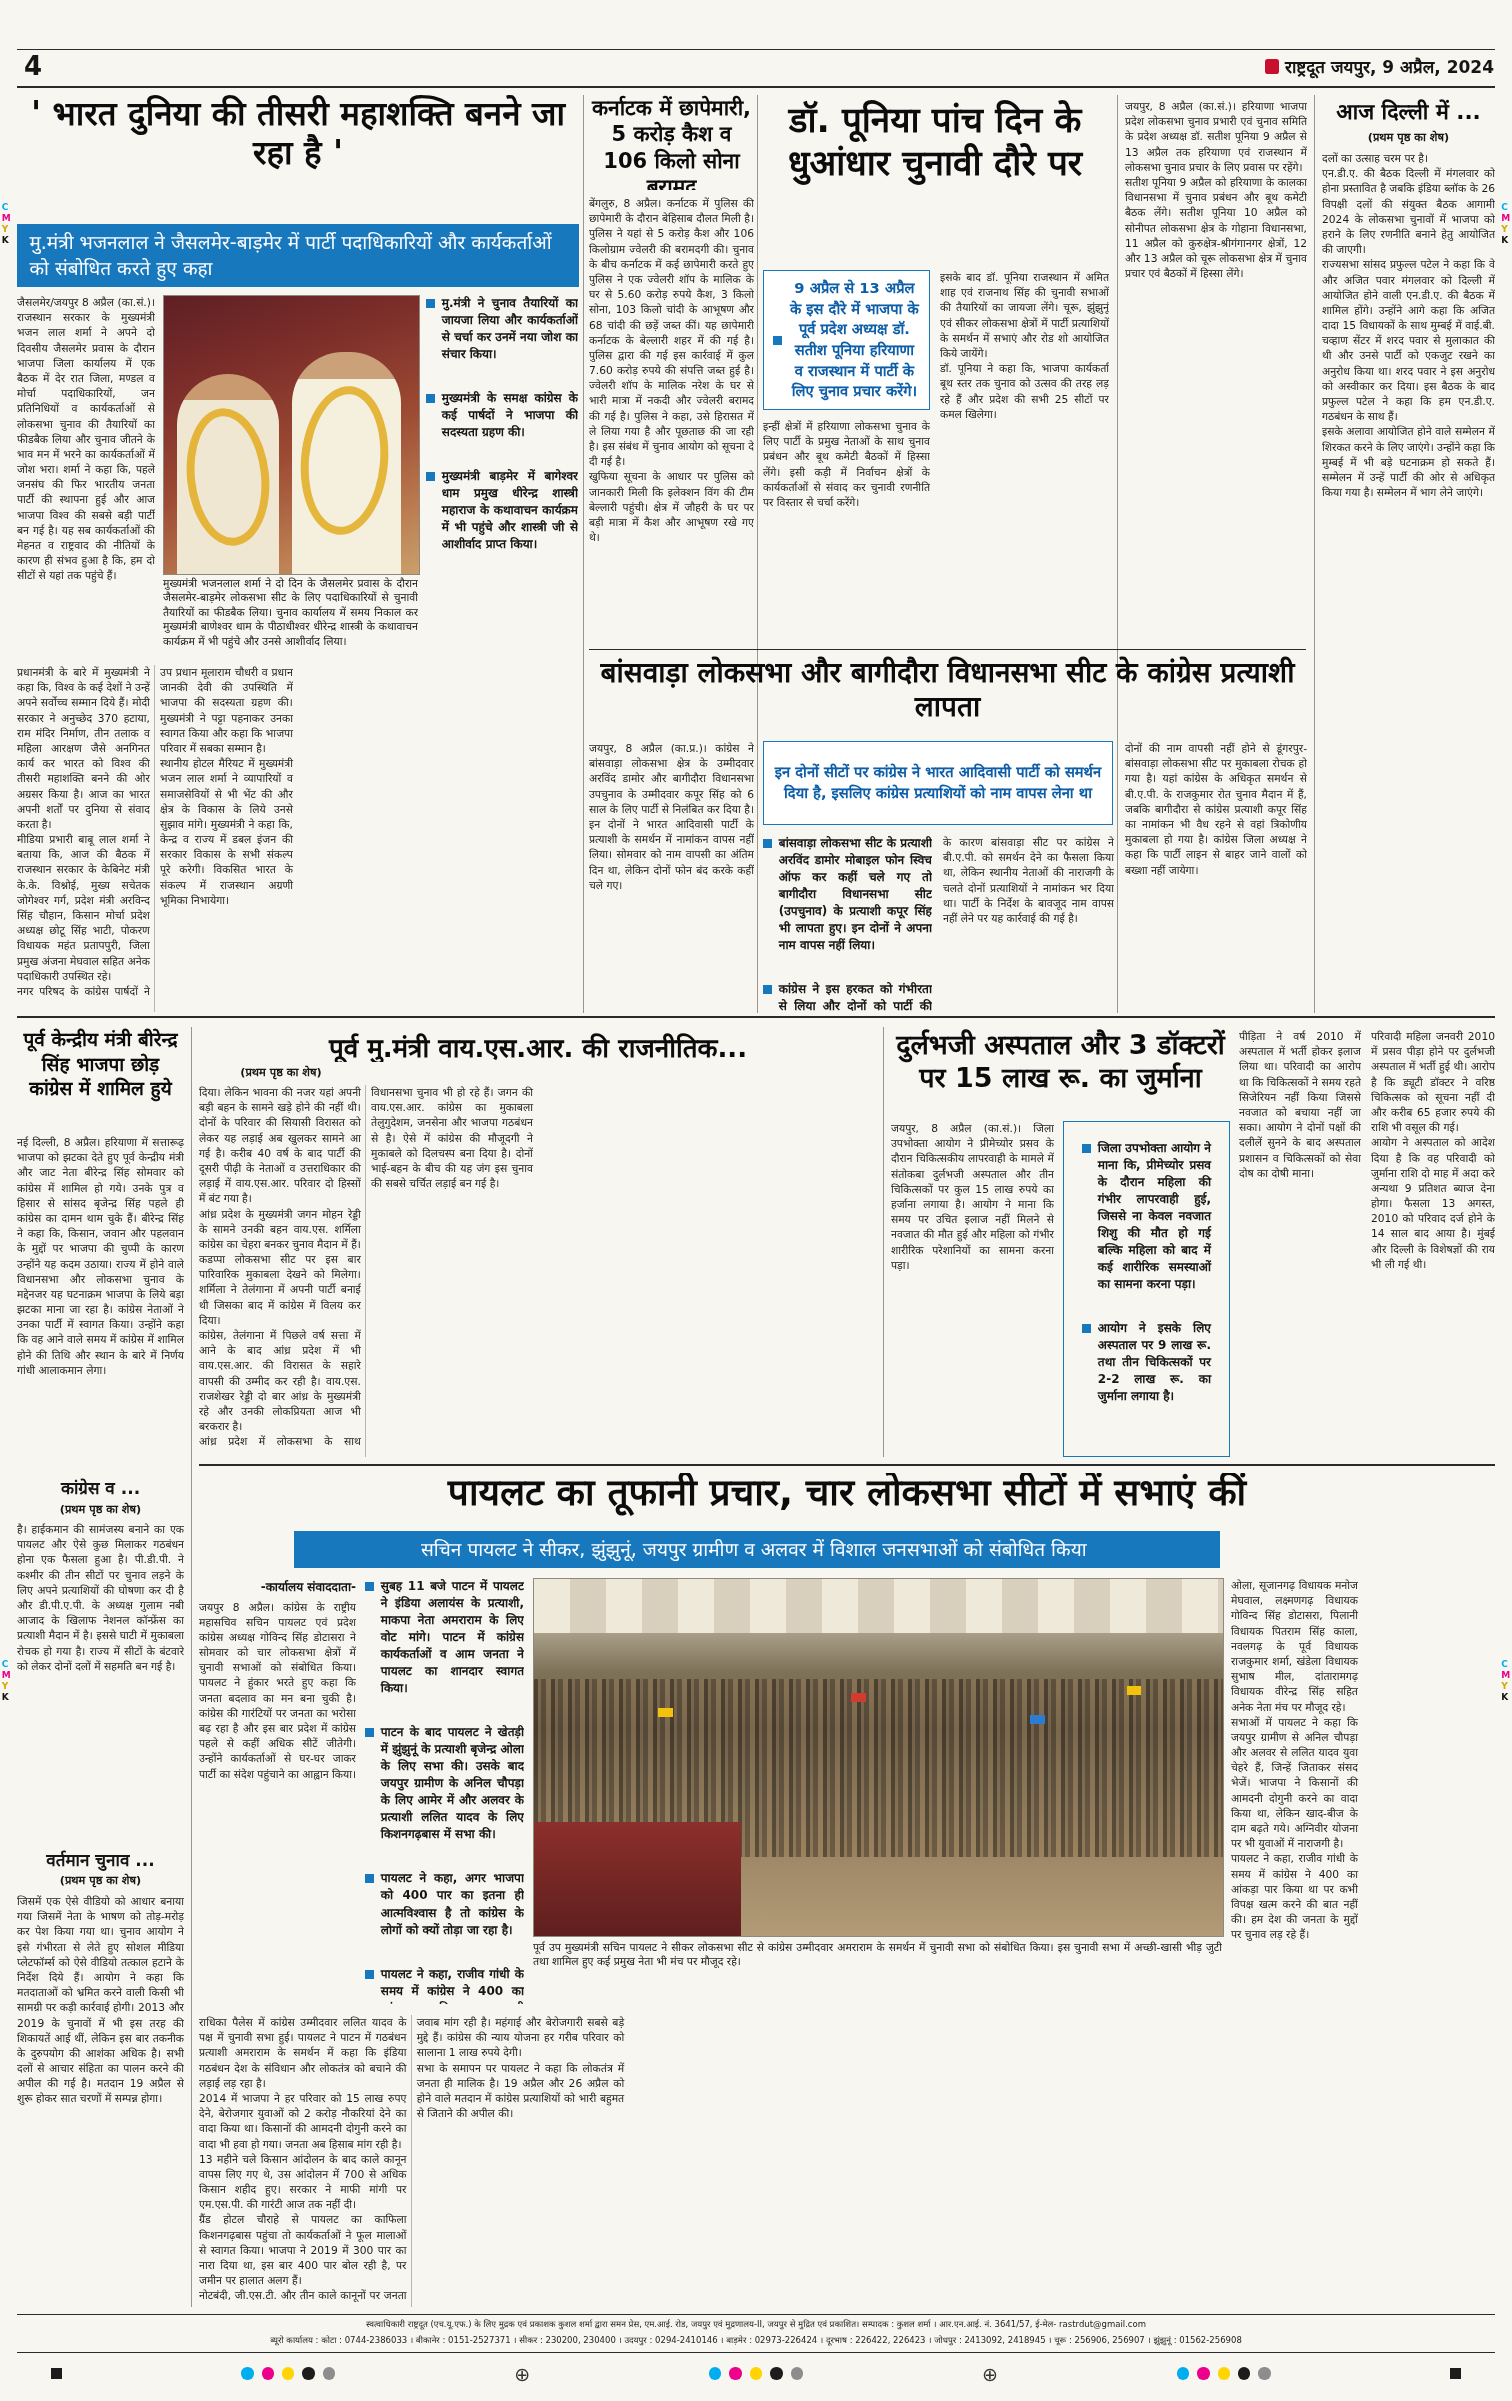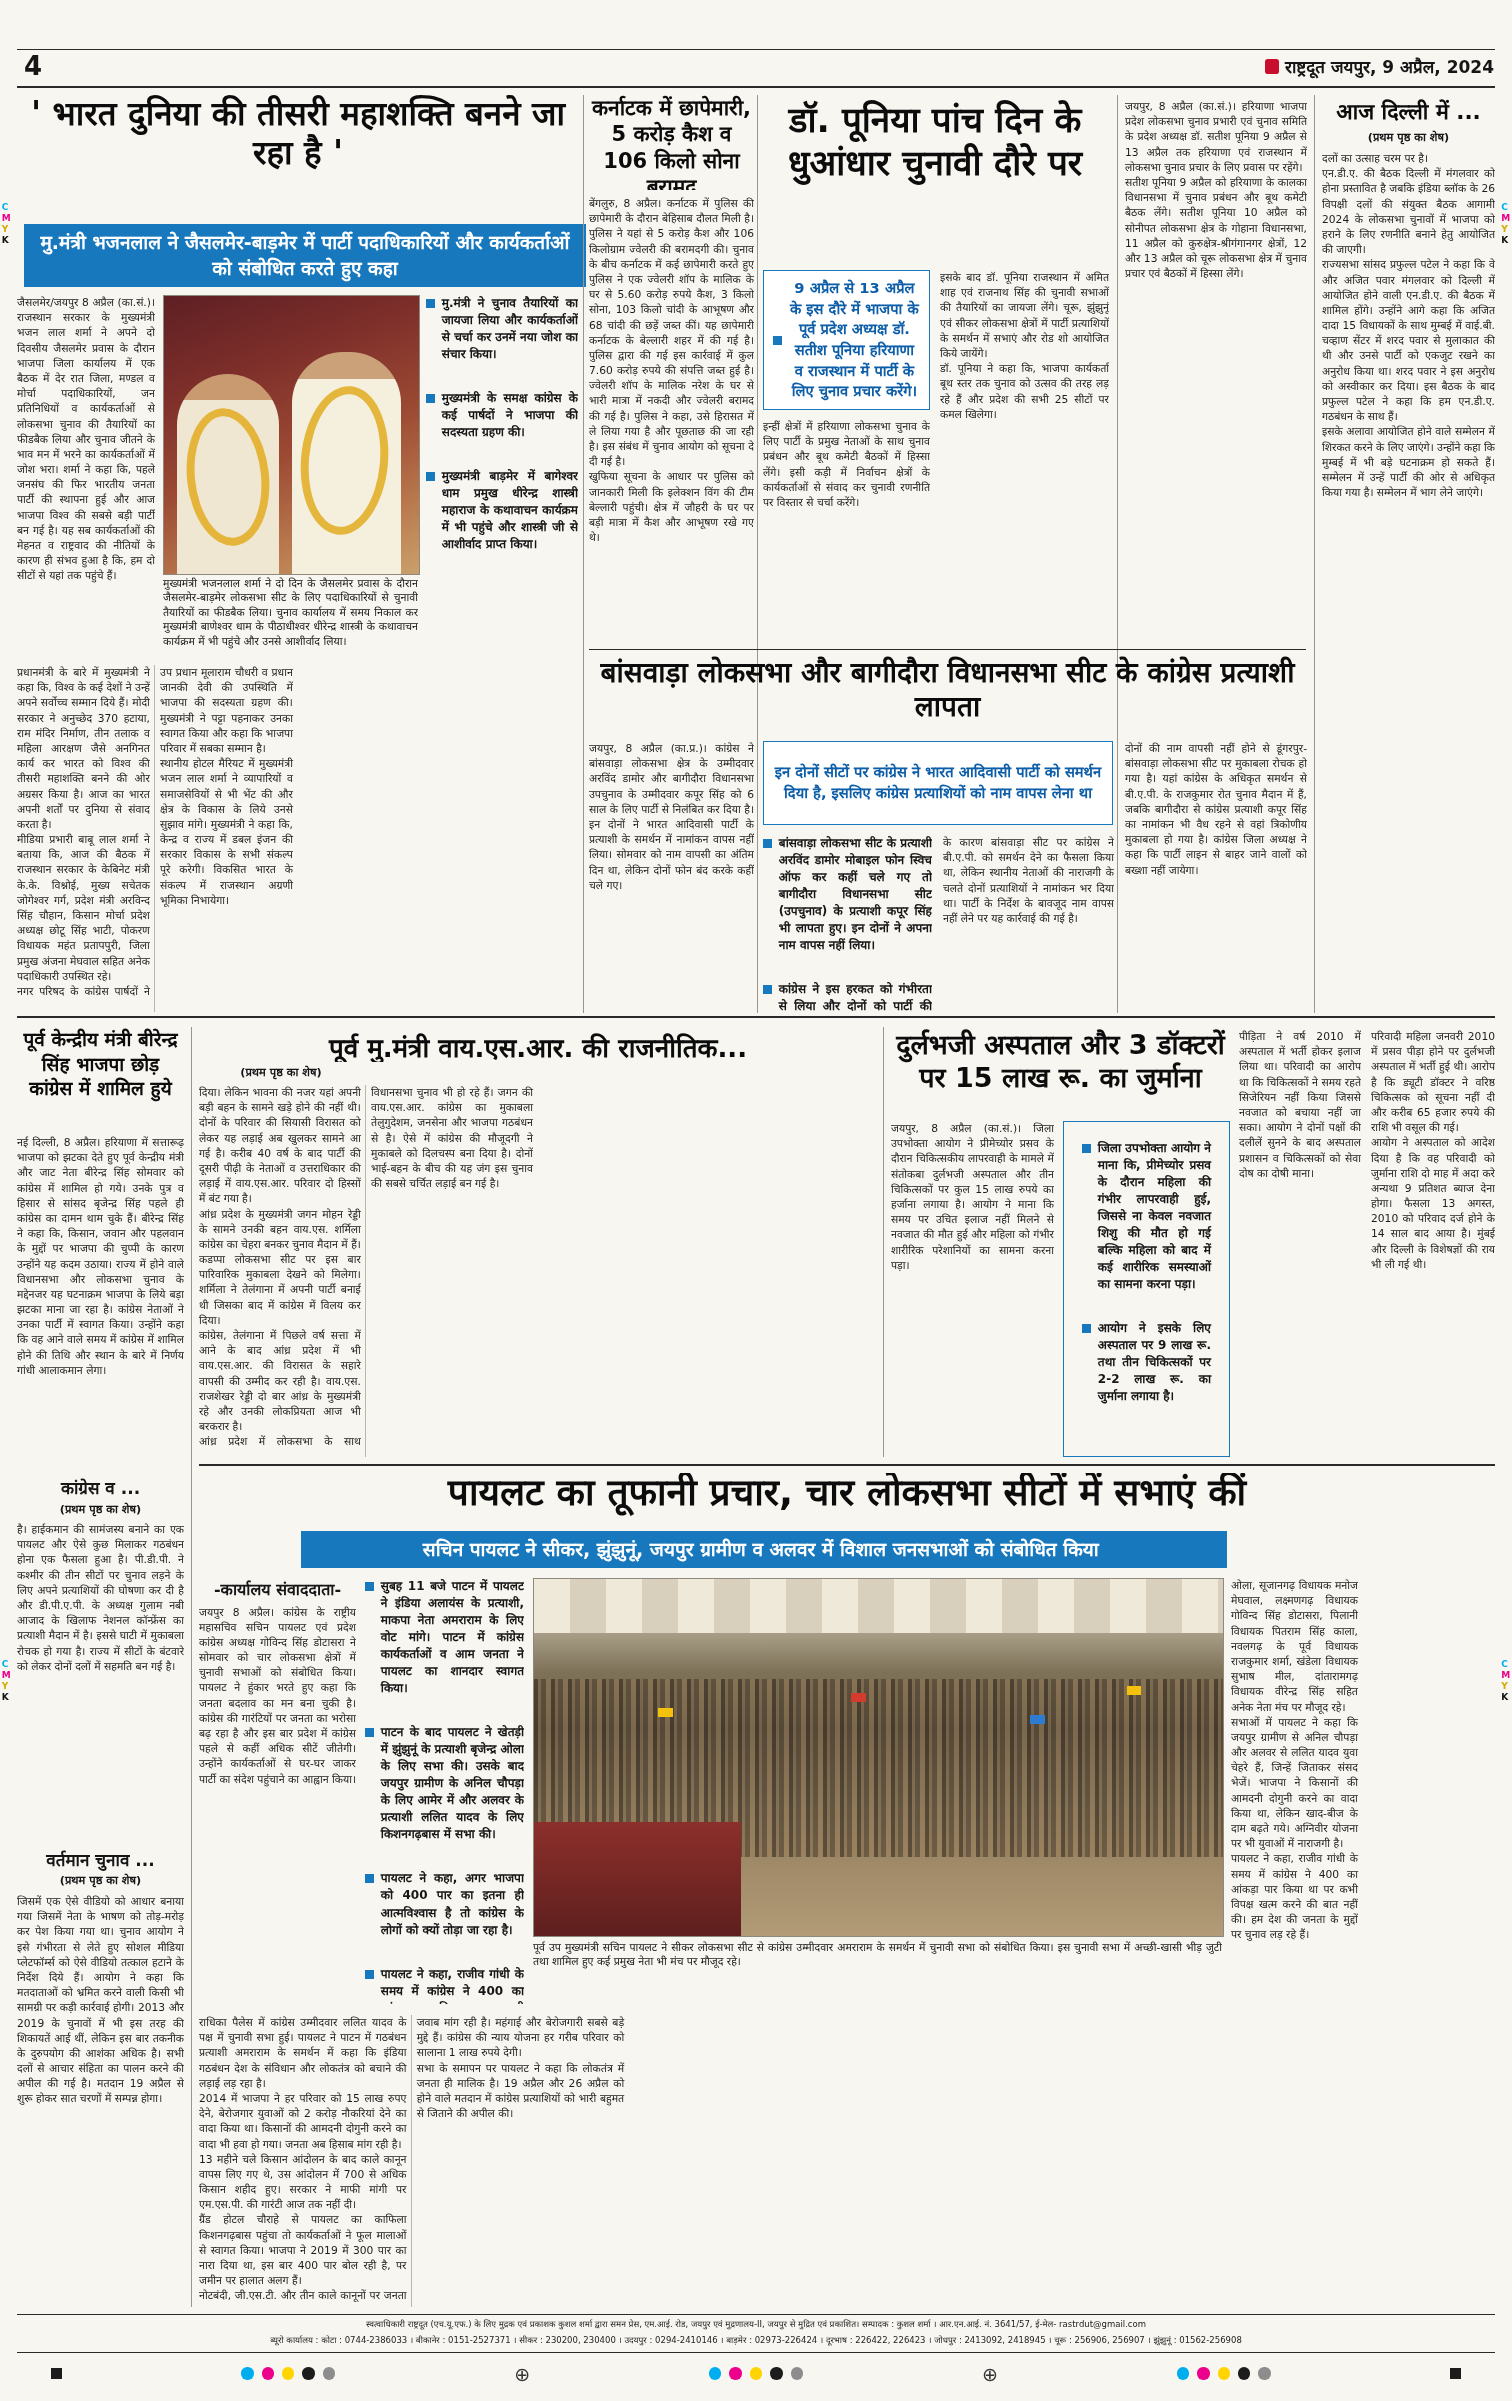--- a/index.html
+++ b/index.html
@@ -16,33 +16,33 @@
   .h-karnataka{font-size:21px;line-height:1.25;text-align:center;}
   .h-poonia{font-size:35px;line-height:1.22;text-align:center;}
   .h-delhi{font-size:21.5px;text-align:center;}
   .h-banswara{font-size:28px;line-height:1.22;text-align:center;}
   .h-birender{font-size:19px;line-height:1.3;text-align:center;}
   .h-ysr{font-size:26px;text-align:center;}
   .h-durlabhji{font-size:27px;line-height:1.22;text-align:center;}
   .h-pilot{font-size:37px;text-align:center;line-height:1.1;}
   .note{font-size:11.3px;font-weight:bold;text-align:center;overflow:hidden;}
   .subhead-mid{font-size:17px;font-weight:bold;text-align:center;overflow:hidden;}
-  .blue-bar{background:#1878be;color:#ffffff;font-weight:bold;display:flex;align-items:center;justify-content:center;text-align:center;padding:4.5px 12.4px;box-sizing:border-box;margin-left:7px;}
+  .blue-bar{background:#1878be;color:#ffffff;font-weight:normal;display:flex;align-items:center;justify-content:center;padding:4.5px 12.4px;box-sizing:border-box;}
   .bar-main{font-size:19px;line-height:1.35;}
   .bar-pilot{font-size:19px;line-height:1.2;padding-left:6px;}
   .box-blue{border:1.7px solid #1878be;color:#0d5ea8;font-weight:bold;font-size:14.7px;line-height:1.4;display:flex;align-items:center;text-align:center;padding:6.8px 9px;box-sizing:border-box;background:#ffffff;}
   .bullets{display:flex;flex-direction:column;gap:27px;overflow:hidden;}
   .bullet{display:flex;gap:6.8px;font-weight:bold;font-size:12px;line-height:1.42;text-align:justify;}
   .bullet .sq{flex:0 0 9px;width:9px;height:9px;background:#1878be;margin-top:4px;}
   .bullets-boxed{border:1.1px solid #1878be;padding:18px;box-sizing:border-box;}
   .cols-2{column-count:2;column-gap:10.2px;column-rule:0.6px solid #b9b5aa;column-fill:auto;height:100%;}
   .cols-4{column-count:4;column-gap:10.2px;column-rule:0.6px solid #b9b5aa;column-fill:auto;height:100%;}
   .cols-6{column-count:6;column-gap:10.2px;column-rule:0.6px solid #b9b5aa;column-fill:auto;height:100%;}
   .caption{font-size:10.7px;font-weight:normal;line-height:1.35;text-align:justify;overflow:hidden;}
-  .byline{font-size:16px;font-weight:bold;text-align:center;}
+  .byline{font-size:12px;font-weight:bold;text-align:right;}
   .photo{overflow:hidden;border:0.6px solid #8f887c;}
   .photo-main{background:linear-gradient(160deg,#5e1f24 0%,#7e2f2a 28%,#9c4a33 55%,#b9794e 80%,#caa06b 100%);}
   .fig{position:absolute;bottom:0;border-radius:51px 51px 0 0;}
   .fig-left{left:5%;width:40%;height:72%;background:linear-gradient(180deg,#c9996f 0 13%,#efe7d2 13% 100%);}
   .fig-right{right:7%;width:43%;height:80%;background:linear-gradient(180deg,#caa178 0 12%,#f5efdd 12% 100%);}
   .garland{position:absolute;border:8px solid #e3b231;border-radius:50%;opacity:.95;}
   .g1{left:9%;bottom:10%;width:26%;height:44%;transform:rotate(-6deg);}
   .g2{right:12%;bottom:14%;width:28%;height:48%;transform:rotate(5deg);}
   .photo-rally{background:linear-gradient(180deg,#e9e4d6 0%,#cfc7b2 9%,#a99f88 15%,#7e7258 26%,#6a5d49 42%,#86775d 62%,#a08a68 80%,#b29b76 100%);}
   .tent{position:absolute;top:0;left:0;right:0;height:15%;background:repeating-linear-gradient(90deg,#efe9da 0 36px,#d8d0bd 36px 72px);}

